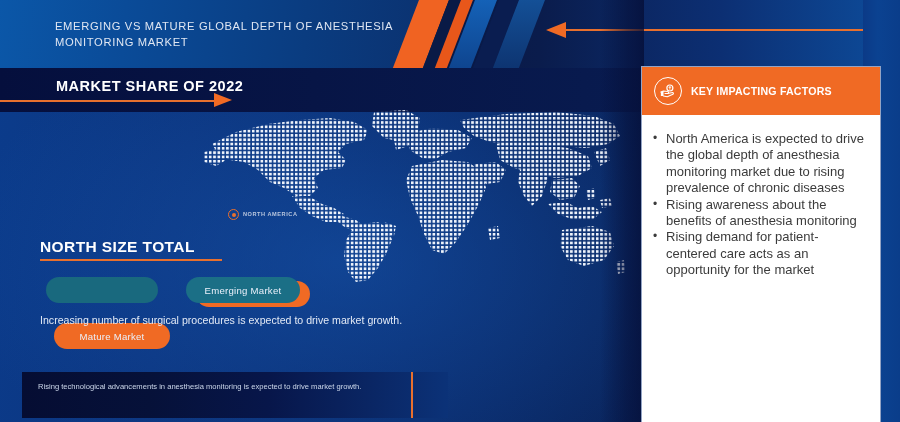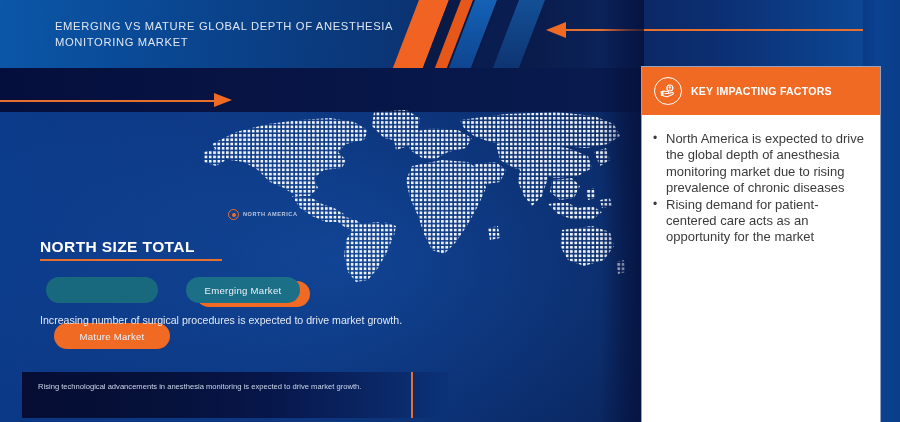--- a/index.html
+++ b/index.html
@@ -221,20 +221,21 @@
     <div class="stripe s-blue"></div>
     <div class="stripe s-navy2"></div>
     <div class="stripe s-blue2"></div>
   </div>
 
   <div class="hdr-title">EMERGING VS MATURE GLOBAL DEPTH OF ANESTHESIA MONITORING MARKET</div>
   <div class="hdr-arrow-line"></div>
   <div class="hdr-arrow-head"></div>
 
   <div class="navy-band"></div>
+  <div class="mktshare-title">MARKET SHARE OF 2022</div>
   <div class="mktshare-line"></div>
   <div class="mktshare-head"></div>
 
   <div class="map-wrap">
     <svg viewBox="0 0 430 184" preserveAspectRatio="none" aria-hidden="true">
       <defs>
         <pattern id="dots" width="4.3" height="4.3" patternUnits="userSpaceOnUse">
           <rect class="map-dot" x="0" y="0" width="2.7" height="2.7"></rect>
         </pattern>
         <mask id="landmask">
@@ -323,17 +324,18 @@
           <path d="M2.5 13.5 L6 12 L11.5 12.6 a1.4 1.4 0 0 1 0 2.8 L8 15.4" fill="none" stroke="#ffffff" stroke-width="1.5" stroke-linecap="round" stroke-linejoin="round"></path>
           <path d="M6 12 L6 18.5 L2.5 18.5 L2.5 13.5 Z" fill="#ffffff"></path>
           <path d="M11.5 15.4 L18 14 a1.3 1.3 0 0 1 .6 2.4 L11 19.6 L6 18.6" fill="none" stroke="#ffffff" stroke-width="1.5" stroke-linecap="round" stroke-linejoin="round"></path>
         </svg>
       </span>
       <span class="kif-title">KEY IMPACTING FACTORS</span>
     </div>
 
     <ul class="kif-list">
       <li>North America is expected to drive the global depth of anesthesia monitoring market due to rising prevalence of chronic diseases</li>
+      <li>Rising awareness about the benefits of anesthesia monitoring</li>
       <li>Rising demand for patient-centered care acts as an opportunity for the market</li>
     </ul>
   </div>
 
 </div>
 
 </body></html>

